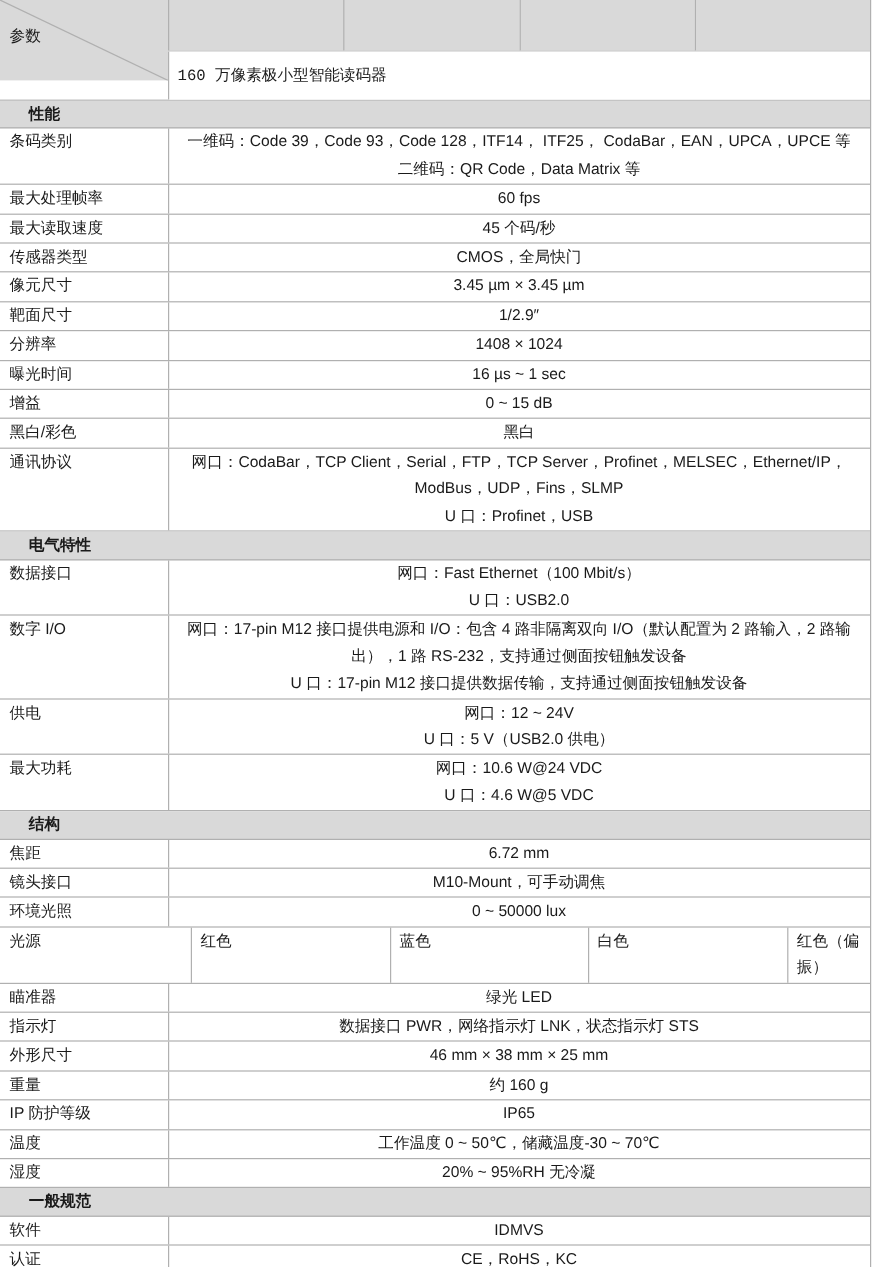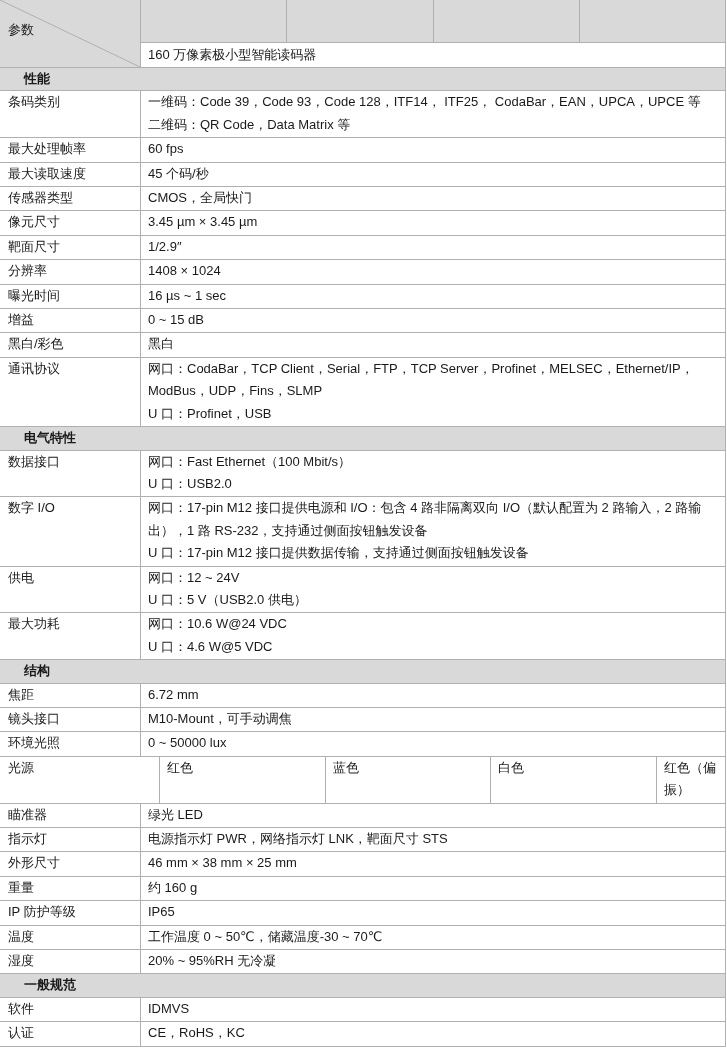--- a/index.html
+++ b/index.html
@@ -16,55 +16,56 @@
     position:relative;overflow:hidden;
   }
   .spec-table{
     width:726px;border-right:1px solid var(--border);
     box-sizing:border-box;
   }
   
   .header-block{
     display:grid;grid-template-columns:140px 1fr;
     border-bottom:1px solid var(--border);
+    font-family:Liberation Mono, monospace;
   }
   .corner-cell{
     position:relative;background:var(--fill);height:67px;
   }
   .corner-cell svg{position:absolute;left:0;top:0;}
   .corner-label{position:absolute;left:8px;top:21px;}
   .header-right{display:flex;flex-direction:column;}
   .gray-cells{
     display:grid;grid-template-columns:repeat(4,1fr);
     height:42px;border-bottom:1px solid var(--border);
   }
   .gray-cell{background:var(--fill);border-left:1px solid var(--border);}
   .product-cell{
-    height:24px;border-left:1px solid var(--border);
+    height:40px;border-left:1px solid var(--border);
     display:flex;align-items:center;padding-left:7px;background:#fff;
   }
   
   .section-row{
     background:var(--fill);font-weight:bold;
     border-bottom:1px solid var(--border);
     line-height:22.4px;padding-left:24px;
   }
   .spec-row{
     display:grid;grid-template-columns:140px 1fr;
     border-bottom:1px solid var(--border);
   }
   .spec-row.cols4{grid-template-columns:140px 147px 146px 147px 1fr;gap:19px;}
   .label-cell{
     padding:0 4px 0 8px;line-height:22.4px;
   }
   .value-cell{
     border-left:1px solid var(--border);
     padding:0 8px 1px 7px;line-height:22.4px;
   }
-  .value-line{display:block;}
+  .value-line{display:block;text-align:center;}
 </style>
 </head>
 <body>
 
 <div class="page">
   <div class="spec-table">
 
     <div class="header-block">
       <div class="corner-cell">
         <svg width="140" height="67" viewBox="0 0 140 67">
@@ -212,21 +213,21 @@
         </div>
         <div class="spec-row">
           <div class="label-cell">瞄准器</div>
           <div class="value-cell">
             <span class="value-line">绿光 LED</span>
           </div>
         </div>
         <div class="spec-row">
           <div class="label-cell">指示灯</div>
           <div class="value-cell">
-            <span class="value-line">电源指示灯 PWR，网络指示灯 LNK，靶面尺寸 STS</span>
+            <span class="value-line">数据接口 PWR，网络指示灯 LNK，状态指示灯 STS</span>
           </div>
         </div>
         <div class="spec-row">
           <div class="label-cell">外形尺寸</div>
           <div class="value-cell">
             <span class="value-line">46 mm × 38 mm × 25 mm</span>
           </div>
         </div>
         <div class="spec-row">
           <div class="label-cell">重量</div>

